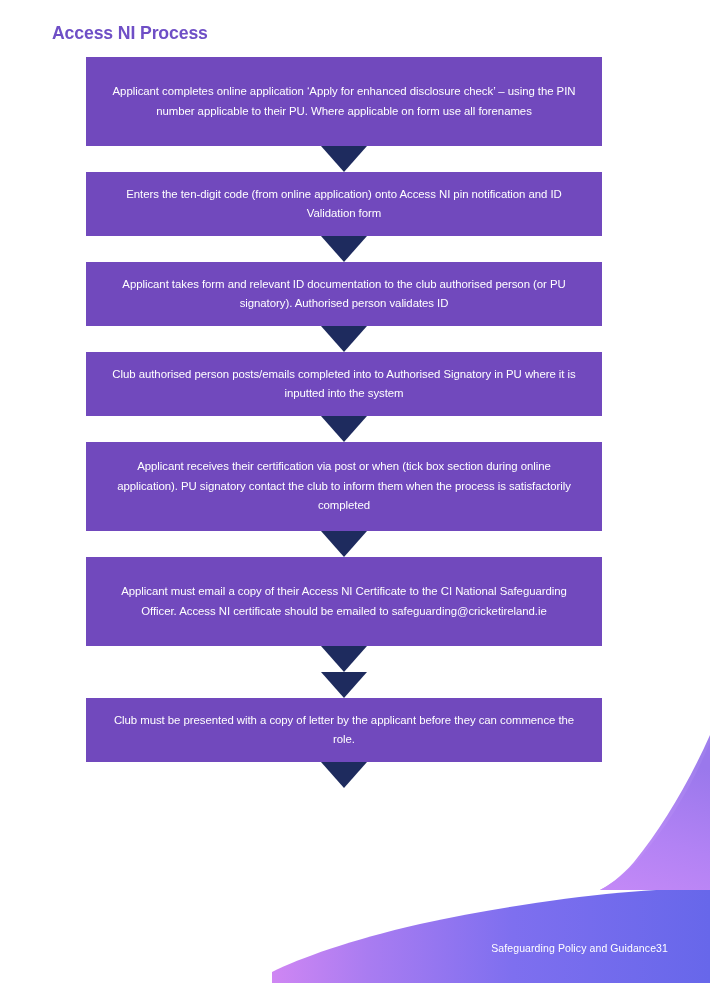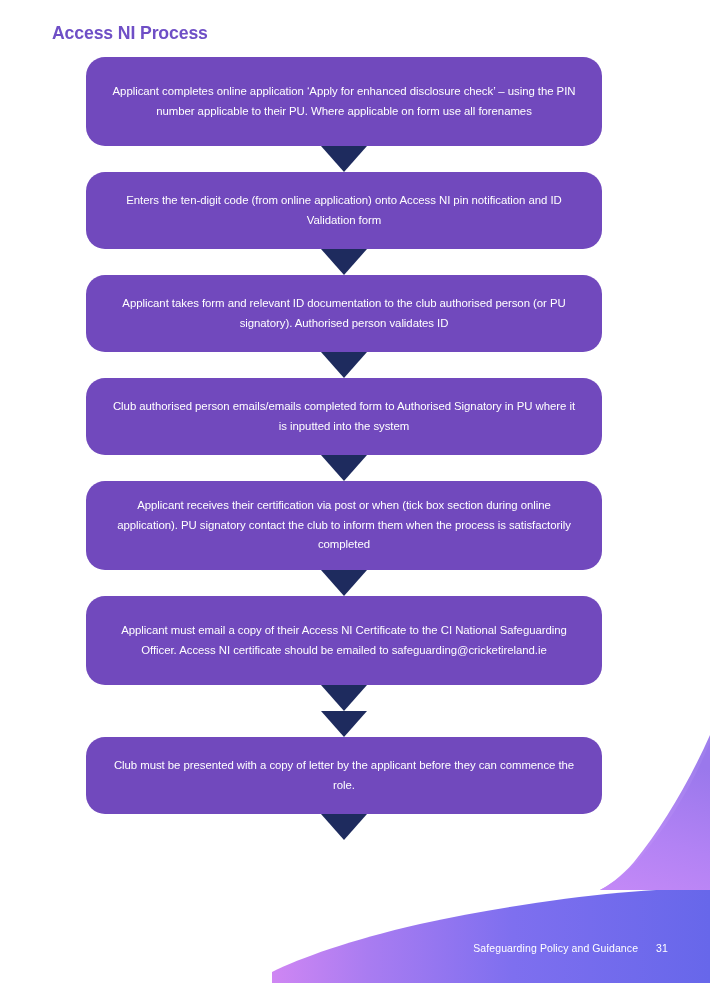--- a/index.html
+++ b/index.html
@@ -55,36 +55,36 @@
     left: 86px;
     top: 57px;
     width: 516px;
   }
 
   .flow-step { position: relative; }
 
   .flow-box {
     width: 516px;
     background: #7149bd;
-    border-radius: 19px;
+    border-radius: 0;
     color: #ffffff;
     text-align: center;
     font-size: 11.4px;
     line-height: 19.5px;
     padding: 9px 22px;
     display: flex;
     align-items: center;
     justify-content: center;
     letter-spacing: -0.05px;
   }
 
   .flow-box-inner { width: 100%; }
 
   .flow-box.h3 { height: 89px; }
-  .flow-box.h2 { height: 77px; }
+  .flow-box.h2 { height: 64px; }
 
   .flow-arrow {
     height: 26px;
     display: flex;
     align-items: center;
     justify-content: center;
   }
 
   .flow-arrow .tri {
     width: 0;
@@ -100,21 +100,21 @@
     left: 0;
     top: 942px;
     width: 710px;
     text-align: right;
     padding-right: 42px;
     color: #ffffff;
     font-size: 10.5px;
     letter-spacing: 0.1px;
   }
 
-  #footer .footer-label { margin-right: 18px; }
+  #footer .footer-label { }
   #footer .footer-page  { }
 </style>
 </head>
 <body>
 
 <div id="page">
 
   <svg id="corner-art" viewBox="0 0 710 983" width="710" height="983" xmlns="http://www.w3.org/2000/svg">
     <defs>
       <linearGradient id="wedgeGrad" x1="0" y1="1" x2="0.25" y2="0">
@@ -163,21 +163,21 @@
       <div class="flow-box h2">
         <span class="flow-box-inner">Applicant takes form and relevant ID documentation to the club authorised person (or PU signatory). Authorised person validates ID</span>
       </div>
     </div>
     <div class="flow-arrow">
       <span class="tri"></span>
     </div>
 
     <div class="flow-step">
       <div class="flow-box h2">
-        <span class="flow-box-inner">Club authorised person emails/emails completed form to Authorised Signatory in PU where it is inputted into the system</span>
+        <span class="flow-box-inner">Club authorised person posts/emails completed into to Authorised Signatory in PU where it is inputted into the system</span>
       </div>
     </div>
     <div class="flow-arrow">
       <span class="tri"></span>
     </div>
 
     <div class="flow-step">
       <div class="flow-box h3">
         <span class="flow-box-inner">Applicant receives their certification via post or when (tick box section during online application). PU signatory contact the club to inform them when the process is satisfactorily completed</span>
       </div>

